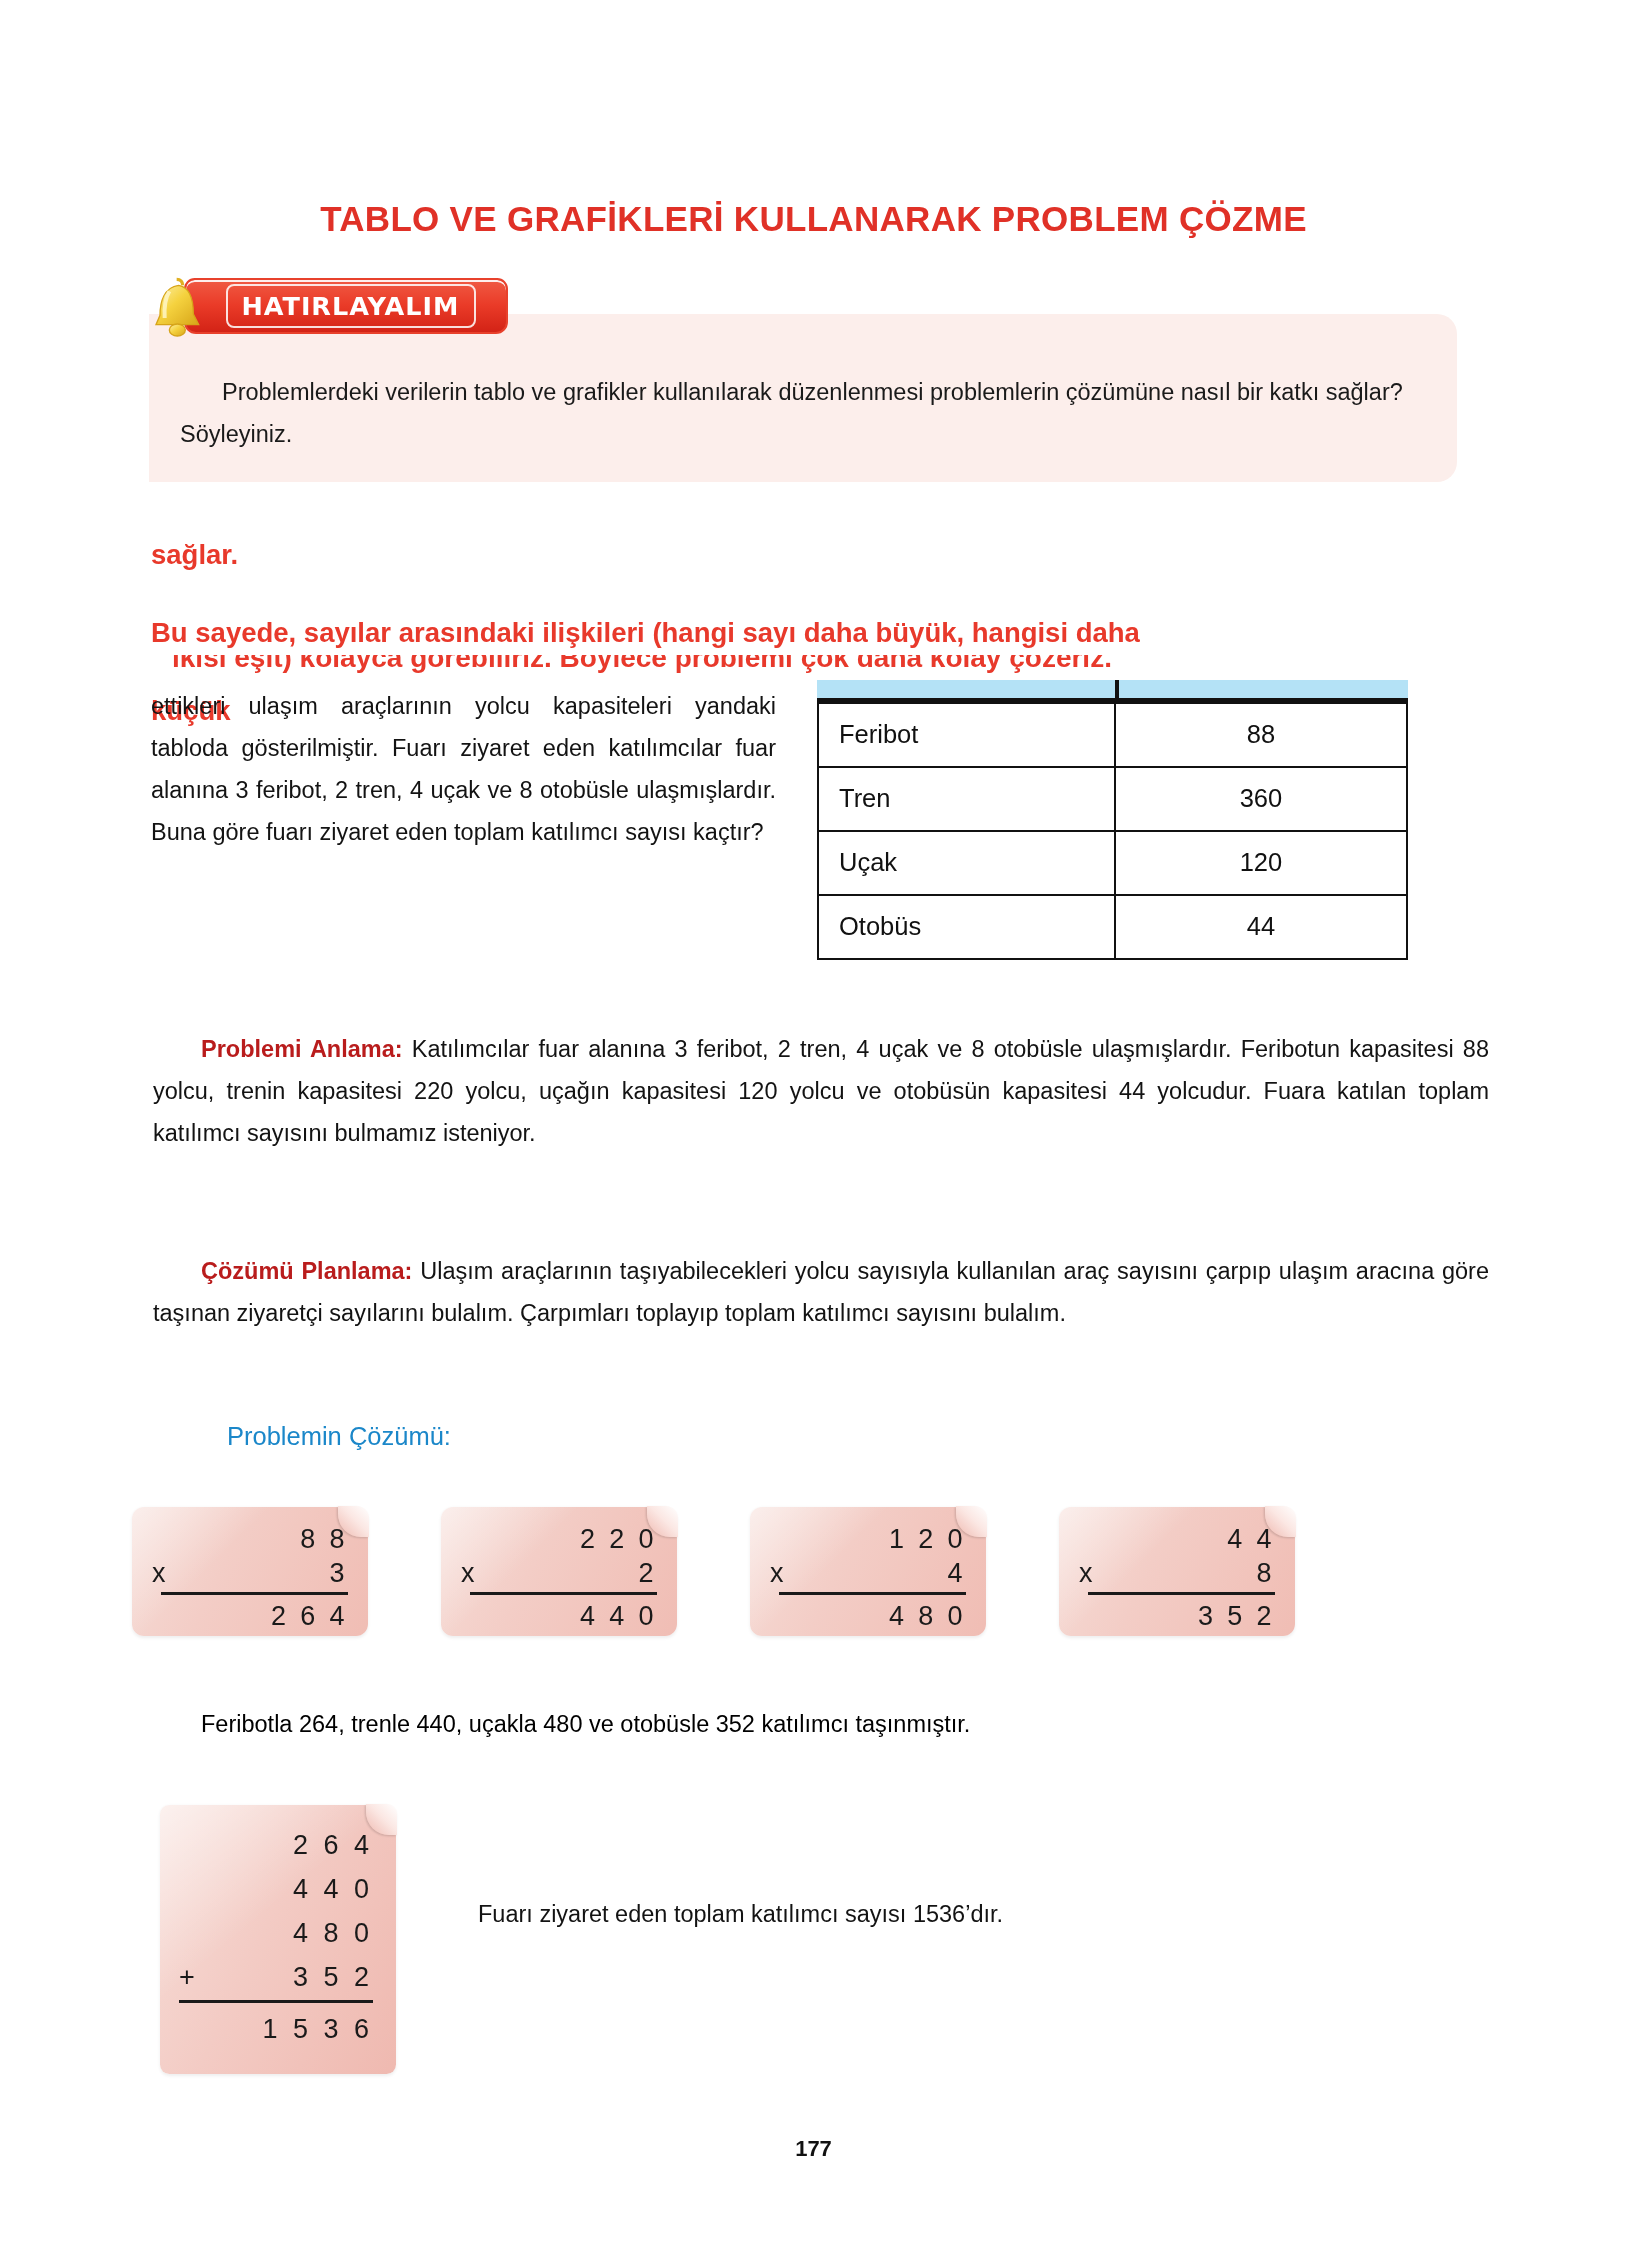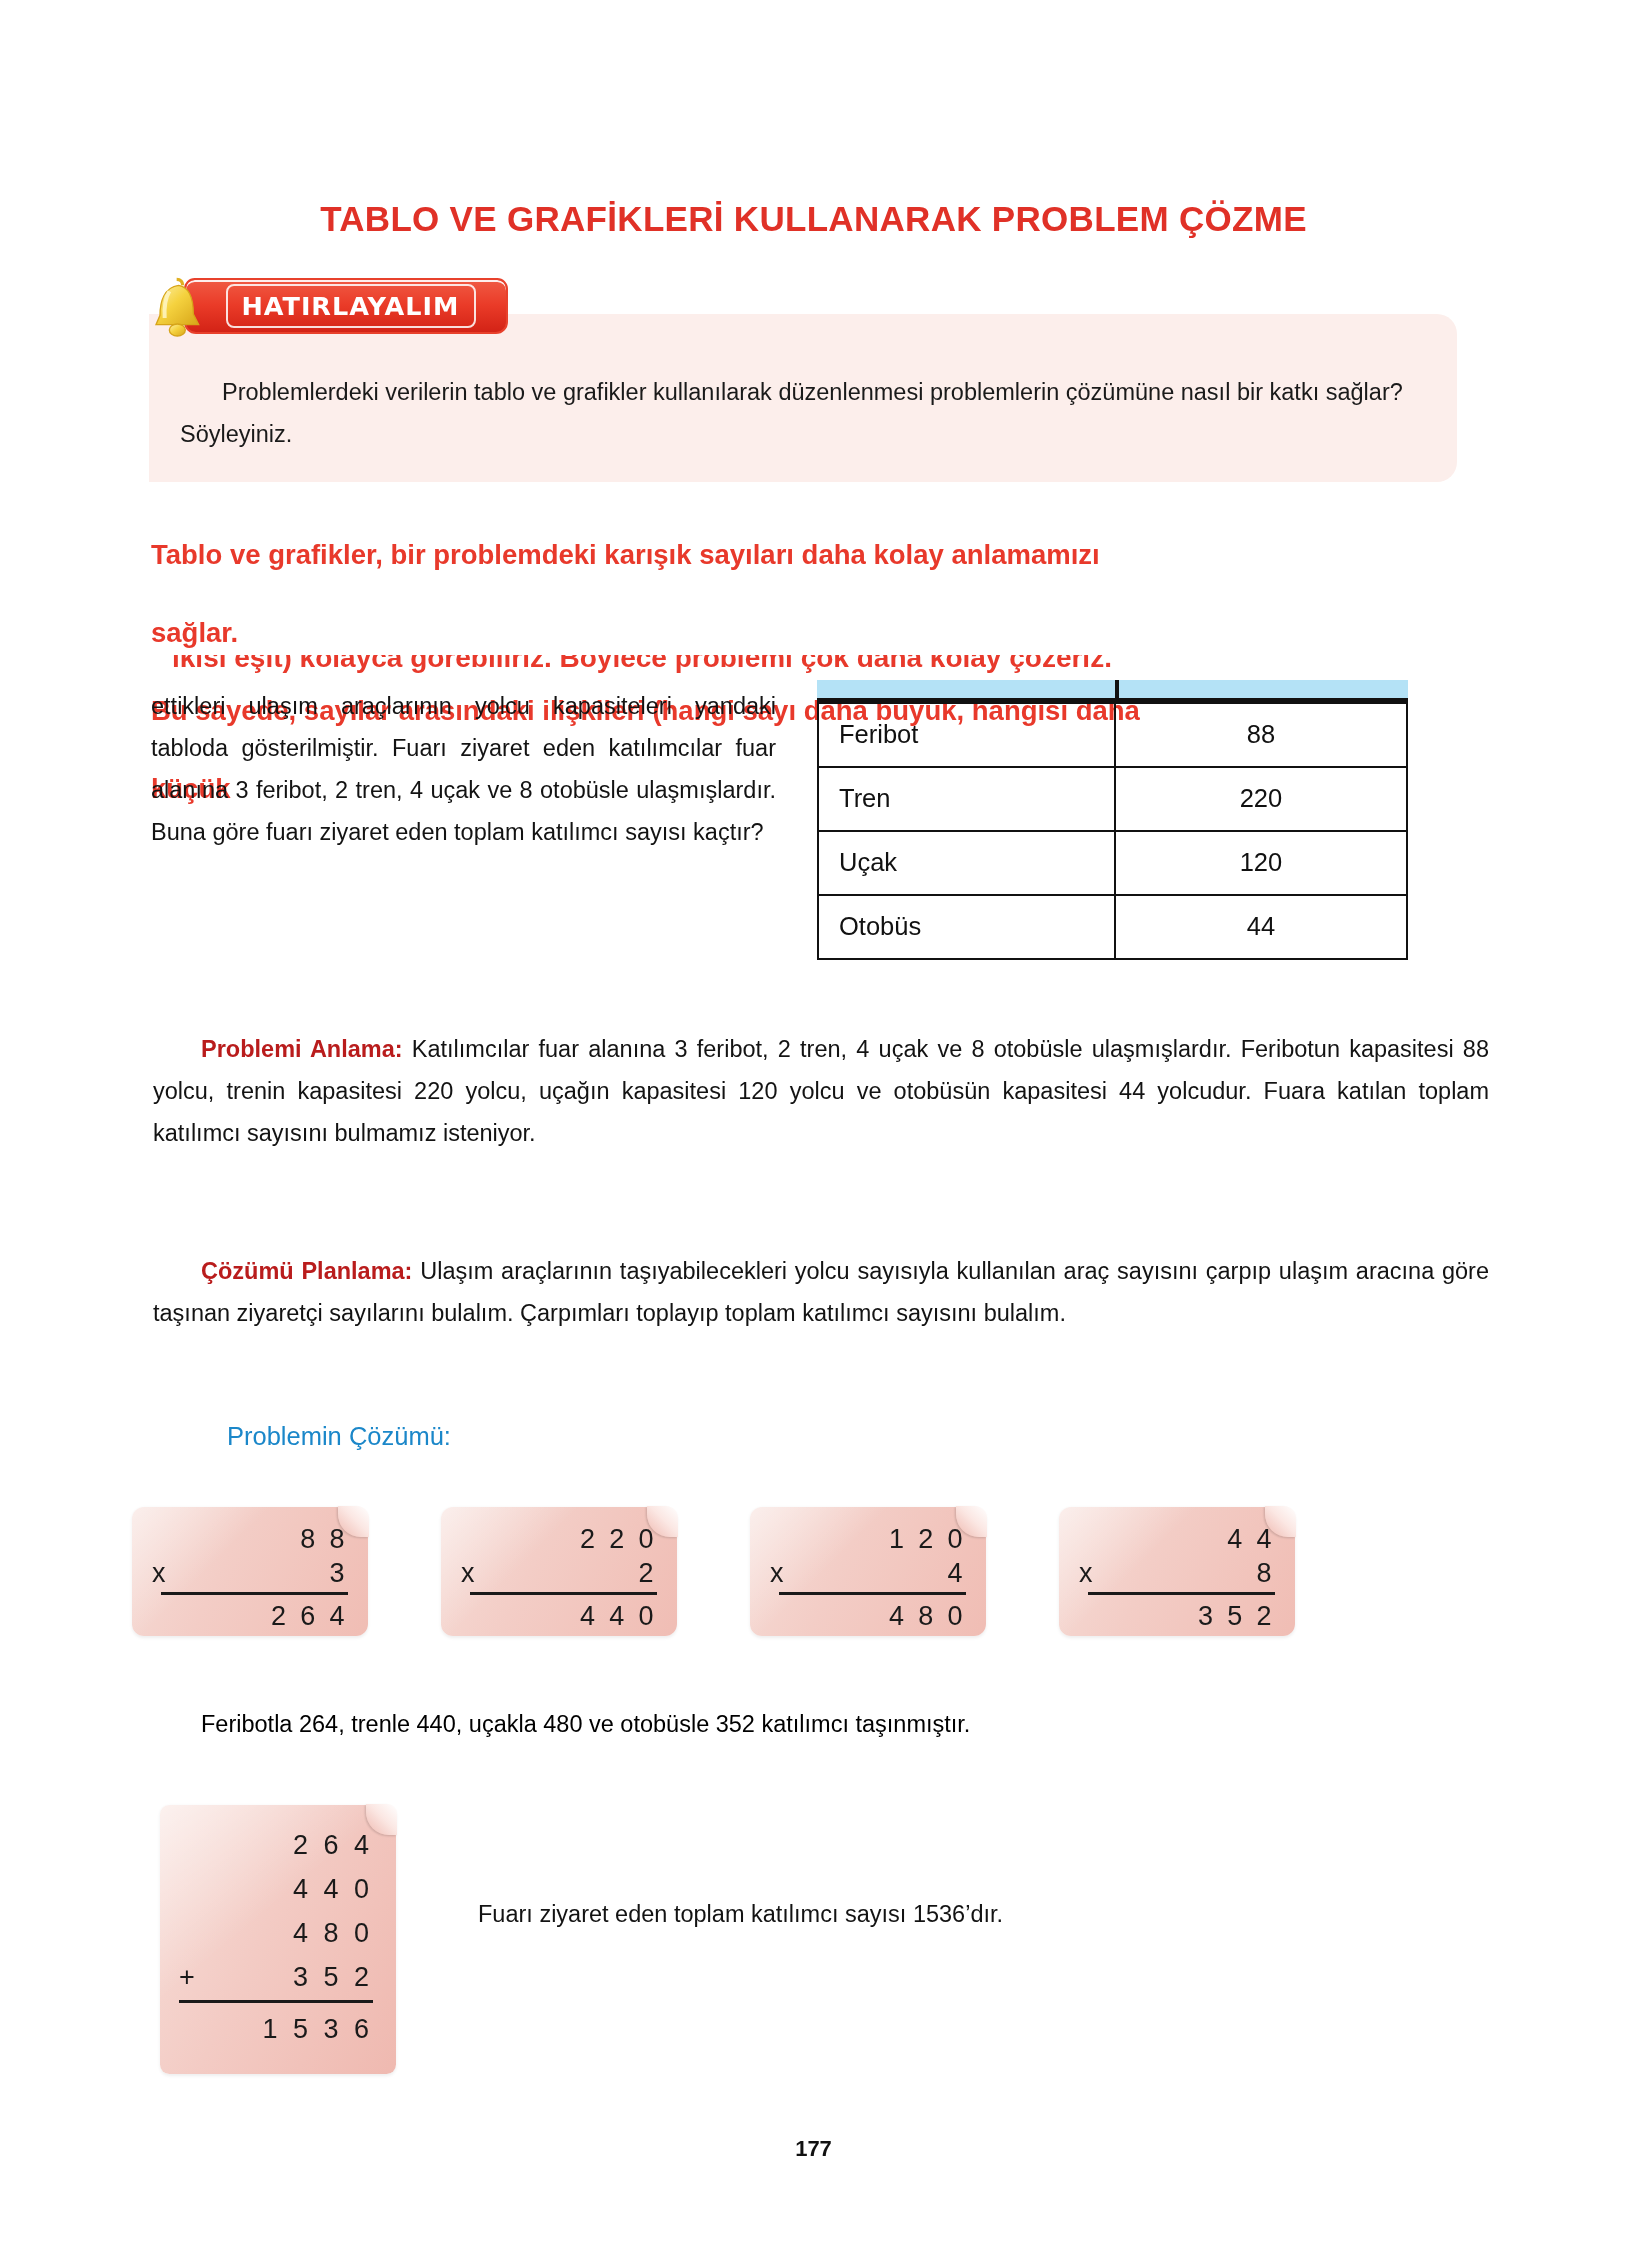--- a/index.html
+++ b/index.html
@@ -341,21 +341,20 @@
         <span class="badge-text">HATIRLAYALIM</span>
       </div>
     </div>
   </div>
 
   <div class="recall-text">
     <span class="indent"></span><span>Problemlerdeki verilerin tablo ve grafikler kullanılarak düzenlenmesi problemlerin çözümüne nasıl bir katkı sağlar? Söyleyiniz.</span>
   </div>
 
   <div class="red-block">
-    <div>Tablo ve grafikler, bir problemdeki karışık sayıları daha kolay anlamamızı</div>
     <div>sağlar.</div>
     <div>Bu sayede, sayılar arasındaki ilişkileri (hangi sayı daha büyük, hangisi daha</div>
     <div>küçük</div>
   </div>
   <div class="red-clipped">
     <span>ikisi eşit) kolayca görebiliriz. Böylece problemi çok daha kolay çözeriz.</span>
   </div>
 
   <div class="col-left">ettikleri ulaşım araçlarının yolcu kapasiteleri yandaki tabloda gösterilmiştir. Fuarı ziyaret eden katılımcılar fuar alanına 3 feribot, 2 tren, 4 uçak ve 8 otobüsle ulaşmışlardır. Buna göre fuarı ziyaret eden toplam katılımcı sayısı kaçtır?</div>
 
@@ -364,21 +363,21 @@
       <div class="hdr-split"></div>
     </div>
     <table class="cap-table">
       <tbody>
         <tr>
           <td class="label">Feribot</td>
           <td class="value">88</td>
         </tr>
         <tr>
           <td class="label">Tren</td>
-          <td class="value">220</td>
+          <td class="value">360</td>
         </tr>
         <tr>
           <td class="label">Uçak</td>
           <td class="value">120</td>
         </tr>
         <tr>
           <td class="label">Otobüs</td>
           <td class="value">44</td>
         </tr>
       </tbody>

